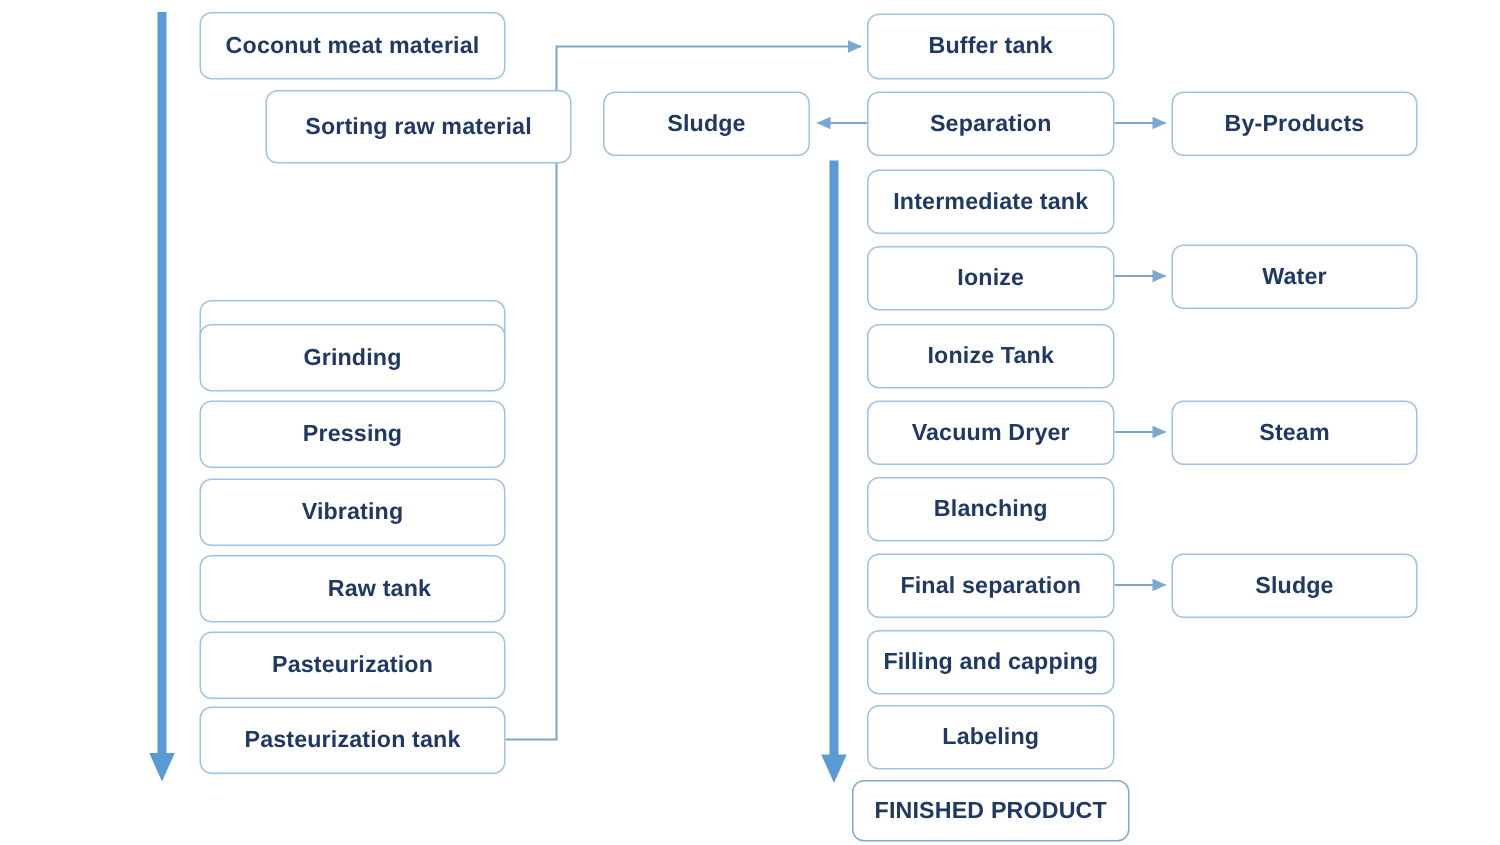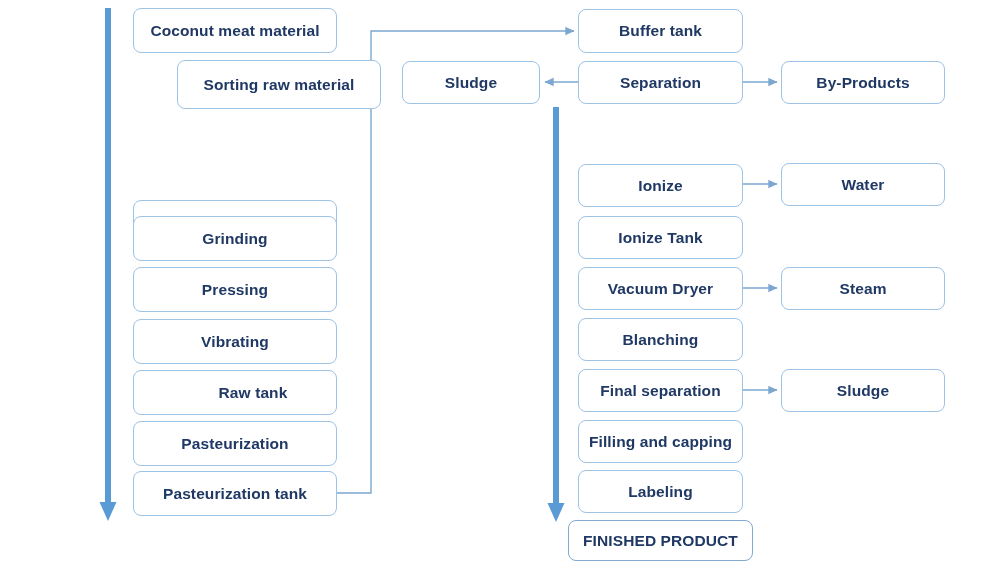--- a/index.html
+++ b/index.html
@@ -95,20 +95,21 @@
   <div class="node" style="left:133px; top:164px; width:204px; height:45px;margin-top:36px;">Blanching</div>
   <div class="node" style="left:133px; top:216px; width:204px; height:45px;">Grinding</div>
   <div class="node" style="left:133px; top:267px; width:204px; height:45px;">Pressing</div>
   <div class="node" style="left:133px; top:319px; width:204px; height:45px;">Vibrating</div>
   <div class="node" style="left:133px; top:370px; width:204px; height:45px;padding-left:36px;">Raw tank</div>
   <div class="node" style="left:133px; top:421px; width:204px; height:45px;">Pasteurization</div>
   <div class="node" style="left:133px; top:471px; width:204px; height:45px;">Pasteurization tank</div>
 
   <div class="node" style="left:578px; top:9px; width:165px; height:44px;">Buffer tank</div>
   <div class="node" style="left:578px; top:61px; width:165px; height:43px;">Separation</div>
+  <div class="node" style="left:578px; top:113px; width:165px; height:43px;">Intermediate tank</div>
   <div class="node" style="left:578px; top:164px; width:165px; height:43px;">Ionize</div>
   <div class="node" style="left:578px; top:216px; width:165px; height:43px;">Ionize Tank</div>
   <div class="node" style="left:578px; top:267px; width:165px; height:43px;">Vacuum Dryer</div>
   <div class="node" style="left:578px; top:318px; width:165px; height:43px;">Blanching</div>
   <div class="node" style="left:578px; top:369px; width:165px; height:43px;">Final separation</div>
   <div class="node" style="left:578px; top:420px; width:165px; height:43px;">Filling and capping</div>
   <div class="node" style="left:578px; top:470px; width:165px; height:43px;">Labeling</div>
   <div class="node strong" style="left:568px; top:520px; width:185px; height:41px;">FINISHED PRODUCT</div>
 
   <div class="node" style="left:402px; top:61px; width:138px; height:43px;">Sludge</div>

